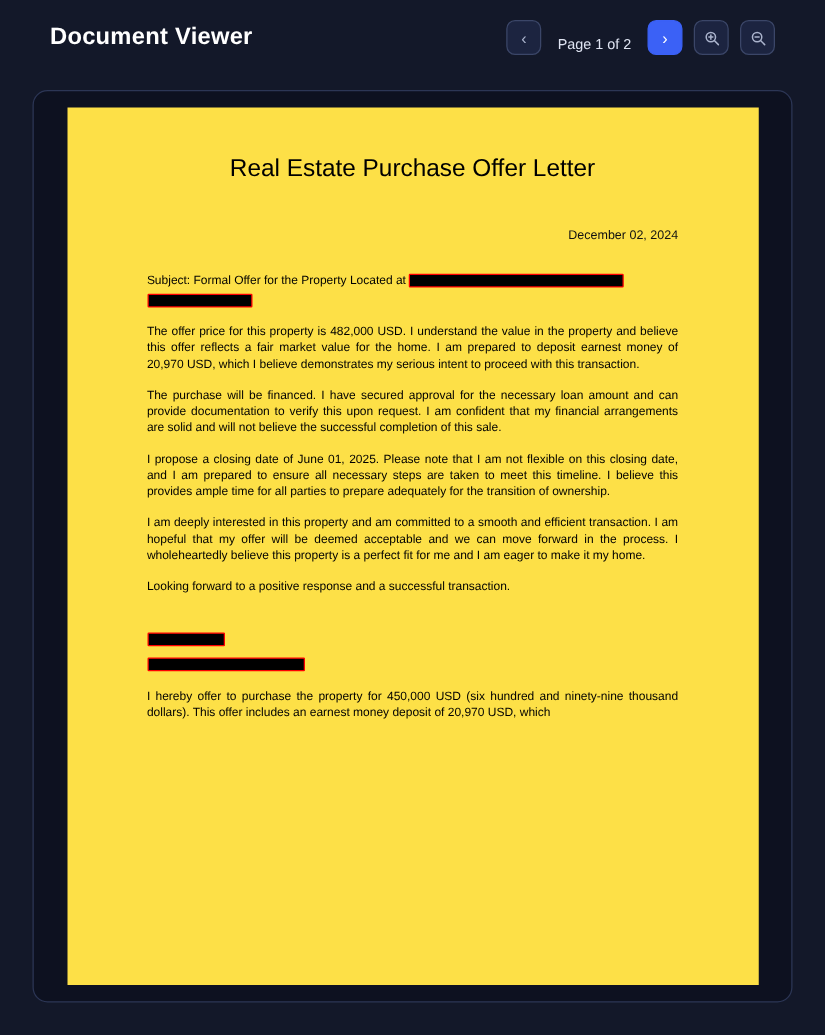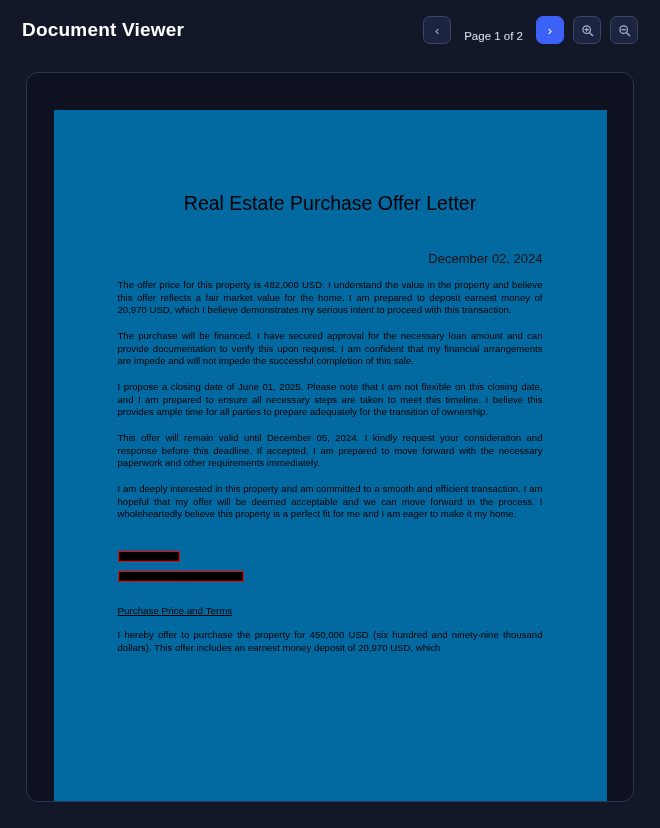--- a/index.html
+++ b/index.html
@@ -17,21 +17,21 @@
     height: 828px;
     background: #131829;
     display: flex;
     flex-direction: column;
   }
   .toolbar {
     height: 60px;
     flex: 0 0 60px;
     display: flex;
     align-items: center;
-    padding: 0 22px;
+    padding: 0 40px;
     background: #131829;
   }
   .app-title {
     color: #ffffff;
     font-size: 19px;
     font-weight: bold;
     letter-spacing: 0.2px;
   }
   .toolbar-right {
     margin-left: auto;
@@ -73,38 +73,37 @@
     background: #0d1120;
     border: 1px solid #2c3category;
     border: 1px solid #2c3655;
     border-radius: 12px;
     padding: 13px;
     overflow: hidden;
     display: flex;
     justify-content: center;
   }
   .page {
-    background: #0369a1;
+    background: #fde047;
     width: 553px;
     height: 100%;
-    padding: 64px 64px 20px 64px;
+    padding: 20px 64px 20px 64px;
     overflow: hidden;
     position: relative;
-    margin-top: 24px;
   }
   .doc-title {
     text-align: center;
     font-size: 19.5px;
     color: #000;
     font-weight: normal;
     margin: 18px 0 0 0;
   }
   .doc-date {
     text-align: right;
-    font-size: 13px;
+    font-size: 10px;
     color: #111;
     margin-top: 36px;
   }
   p.body {
     font-size: 9.6px;
     line-height: 1.32;
     color: #000;
     margin: 13px 0 0 0;
     text-align: justify;
   }
@@ -172,33 +171,38 @@
     </div>
   </div>
 
   <div class="doc-frame">
     <div class="page">
 
       <h1 class="doc-title">Real Estate Purchase Offer Letter</h1>
 
       <div class="doc-date">December 02, 2024</div>
 
+      <div class="subject-line">
+        <span>Subject: Formal Offer for the Property Located at</span>
+        <span class="redact r-sub1"></span>
+        <br>
+        <span class="redact r-sub2"></span>
+      </div>
 
 
       <p class="body">The offer price for this property is 482,000 USD. I understand the value in the property and believe this offer reflects a fair market value for the home. I am prepared to deposit earnest money of 20,970 USD, which I believe demonstrates my serious intent to proceed with this transaction.</p>
-      <p class="body">The purchase will be financed. I have secured approval for the necessary loan amount and can provide documentation to verify this upon request. I am confident that my financial arrangements are impede and will not impede the successful completion of this sale.</p>
+      <p class="body">The purchase will be financed. I have secured approval for the necessary loan amount and can provide documentation to verify this upon request. I am confident that my financial arrangements are solid and will not believe the successful completion of this sale.</p>
       <p class="body">I propose a closing date of June 01, 2025. Please note that I am not flexible on this closing date, and I am prepared to ensure all necessary steps are taken to meet this timeline. I believe this provides ample time for all parties to prepare adequately for the transition of ownership.</p>
-      <p class="body">This offer will remain valid until December 05, 2024. I kindly request your consideration and response before this deadline. If accepted, I am prepared to move forward with the necessary paperwork and other requirements immediately.</p>
       <p class="body">I am deeply interested in this property and am committed to a smooth and efficient transaction. I am hopeful that my offer will be deemed acceptable and we can move forward in the process. I wholeheartedly believe this property is a perfect fit for me and I am eager to make it my home.</p>
+      <p class="body">Looking forward to a positive response and a successful transaction.</p>
 
       <div class="sign-block">
         <span class="redact r-sign1"></span><br>
         <span class="redact r-sign2"></span>
       </div>
 
-      <div class="section-head">Purchase Price and Terms</div>
 
       <p class="body">I hereby offer to purchase the property for 450,000 USD (six hundred and ninety-nine thousand dollars). This offer includes an earnest money deposit of 20,970 USD, which</p>
 
     </div>
   </div>
 
 </div>
 
 </body></html>

